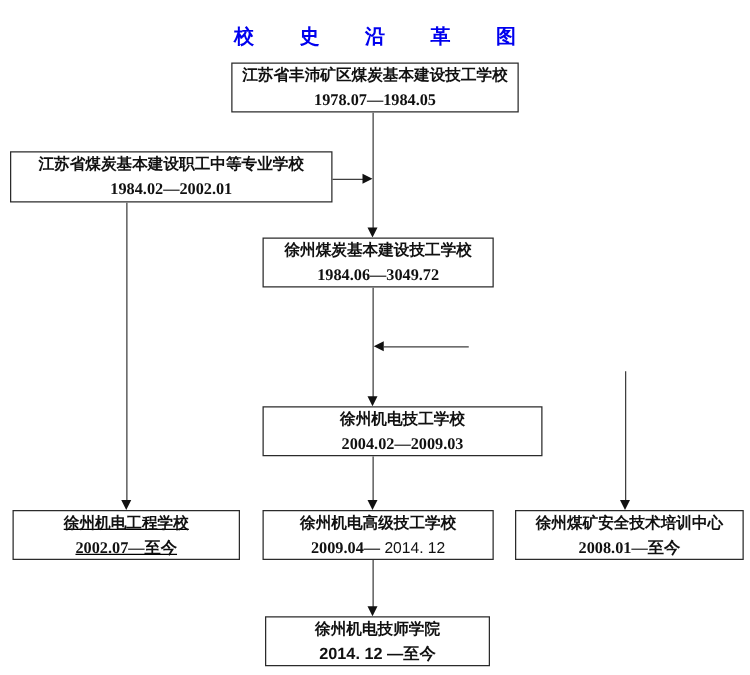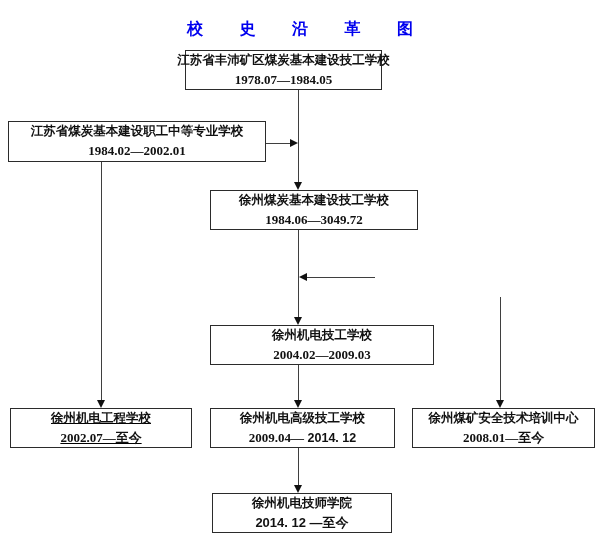--- a/index.html
+++ b/index.html
@@ -14,21 +14,21 @@
   }
   .node{
     position:absolute;border:1px solid #2b2b2b;background:#ffffff;
     display:flex;flex-direction:column;align-items:center;justify-content:center;
     text-align:center;box-sizing:border-box;line-height:1.5;
   }
   .node .name{font-weight:bold;font-size:12.5px;color:#111;white-space:nowrap;}
   .node .period{font-weight:bold;font-size:13px;color:#111;font-family:"Liberation Serif", serif;white-space:nowrap;}
   .node.sans .name{font-family:"Liberation Sans", sans-serif;font-weight:600;text-align:right;}
   .node.sans .period{font-family:"Liberation Sans", sans-serif;font-weight:bold;}
-  .period-suffix{font-family:"Liberation Sans", sans-serif;font-weight:bold;font-size:12.5px;}
+  .period-suffix{font-family:"Liberation Sans", sans-serif;font-weight:normal;font-size:12.5px;}
   .vline{position:absolute;width:1px;background:#3f3f3f;}
   .hline{position:absolute;height:1px;background:#3f3f3f;}
   .arrow-down{position:absolute;width:0;height:0;
     border-left:4px solid transparent;border-right:4px solid transparent;border-top:8px solid #111;}
   .arrow-right{position:absolute;width:0;height:0;
     border-top:4px solid transparent;border-bottom:4px solid transparent;border-left:8px solid #111;}
   .arrow-left{position:absolute;width:0;height:0;
     border-top:4px solid transparent;border-bottom:4px solid transparent;border-right:8px solid #111;}
 </style>
 </head>
@@ -55,31 +55,31 @@
 
   <div class="vline" style="left:500px;top:297px;height:104px;"></div>
   <div class="arrow-down" style="left:496px;top:400px;"></div>
 
   <div class="vline" style="left:298px;top:365px;height:36px;"></div>
   <div class="arrow-down" style="left:294px;top:400px;"></div>
 
   <div class="vline" style="left:298px;top:448px;height:38px;"></div>
   <div class="arrow-down" style="left:294px;top:485px;"></div>
 
-  <div class="node" style="left:185px;top:50px;width:197px;height:40px;">
+  <div class="node" style="left:185px;top:50px;width:230px;height:40px;">
     <div class="name">江苏省丰沛矿区煤炭基本建设技工学校</div>
     <div class="period">1978.07—1984.05</div>
   </div>
 
   <div class="node" style="left:8px;top:121px;width:258px;height:41px;">
     <div class="name">江苏省煤炭基本建设职工中等专业学校</div>
     <div class="period">1984.02—2002.01</div>
   </div>
 
-  <div class="node" style="left:210px;top:190px;width:208px;height:40px;">
+  <div class="node" style="left:210px;top:190px;width:185px;height:40px;">
     <div class="name">徐州煤炭基本建设技工学校</div>
     <div class="period">1984.06—3049.72</div>
   </div>
 
 
   <div class="node" style="left:210px;top:325px;width:224px;height:40px;">
     <div class="name">徐州机电技工学校</div>
     <div class="period">2004.02—2009.03</div>
   </div>
 

